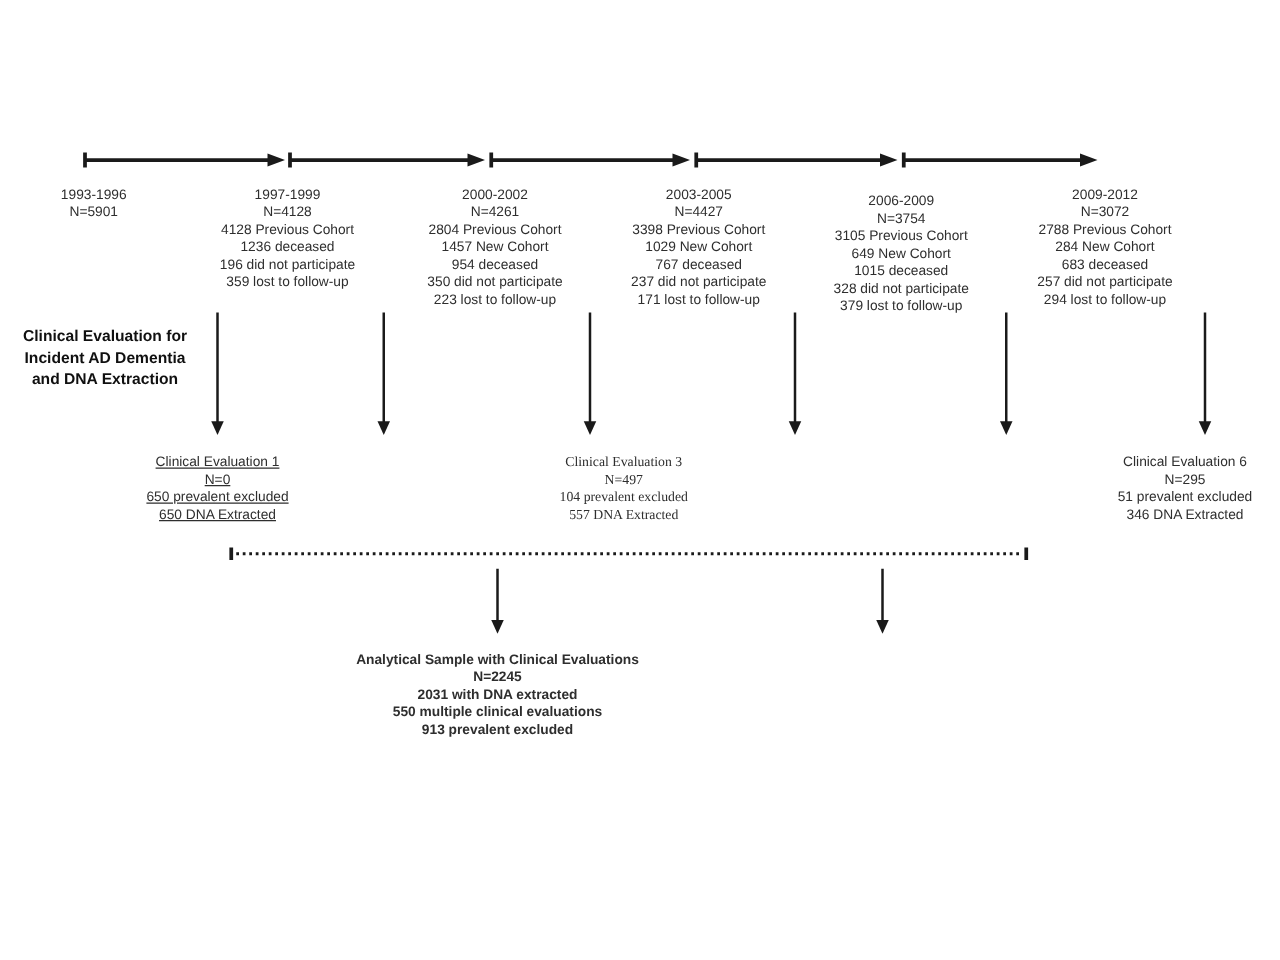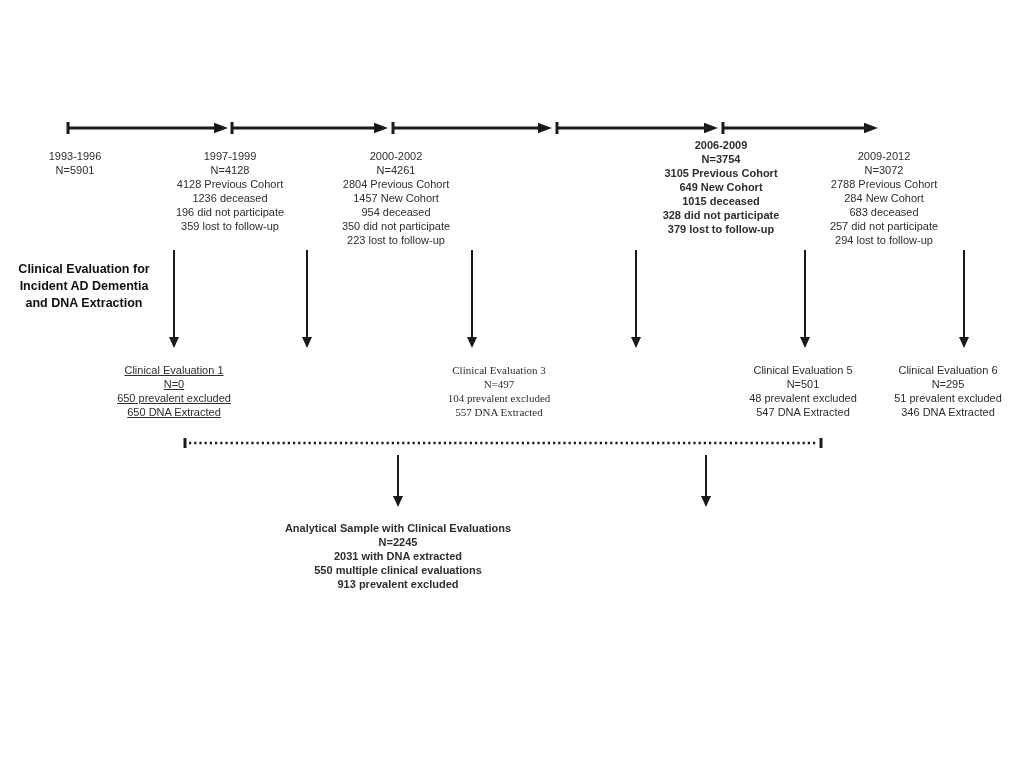--- a/index.html
+++ b/index.html
@@ -124,21 +124,28 @@
 1236 deceased
 196 did not participate
 359 lost to follow-up</div>
   <div class="tblock" style="left:396px; top:149px;">2000-2002
 N=4261
 2804 Previous Cohort
 1457 New Cohort
 954 deceased
 350 did not participate
 223 lost to follow-up</div>
-  <div class="tblock" style="left:721px; top:138px;font-weight:bold;">2006-2009
+  <div class="tblock" style="left:559px; top:149px;">2003-2005
+N=4427
+3398 Previous Cohort
+1029 New Cohort
+767 deceased
+237 did not participate
+171 lost to follow-up</div>
+  <div class="tblock" style="left:721px; top:154px;">2006-2009
 N=3754
 3105 Previous Cohort
 649 New Cohort
 1015 deceased
 328 did not participate
 379 lost to follow-up</div>
   <div class="tblock" style="left:884px; top:149px;">2009-2012
 N=3072
 2788 Previous Cohort
 284 New Cohort
@@ -151,24 +158,20 @@
 and DNA Extraction</div>
 
   <div class="tblock" style="left:174px; top:363px;text-decoration:underline;">Clinical Evaluation 1
 N=0
 650 prevalent excluded
 650 DNA Extracted</div>
   <div class="tblock" style="left:499px; top:363px;font-family:Liberation Serif, serif;">Clinical Evaluation 3
 N=497
 104 prevalent excluded
 557 DNA Extracted</div>
-  <div class="tblock" style="left:803px; top:363px;">Clinical Evaluation 5
-N=501
-48 prevalent excluded
-547 DNA Extracted</div>
   <div class="tblock" style="left:948px; top:363px;">Clinical Evaluation 6
 N=295
 51 prevalent excluded
 346 DNA Extracted</div>
 
   <div class="tblock" style="left:398px; top:521px;font-weight:bold;">Analytical Sample with Clinical Evaluations
 N=2245
 2031 with DNA extracted
 550 multiple clinical evaluations
 913 prevalent excluded</div>

